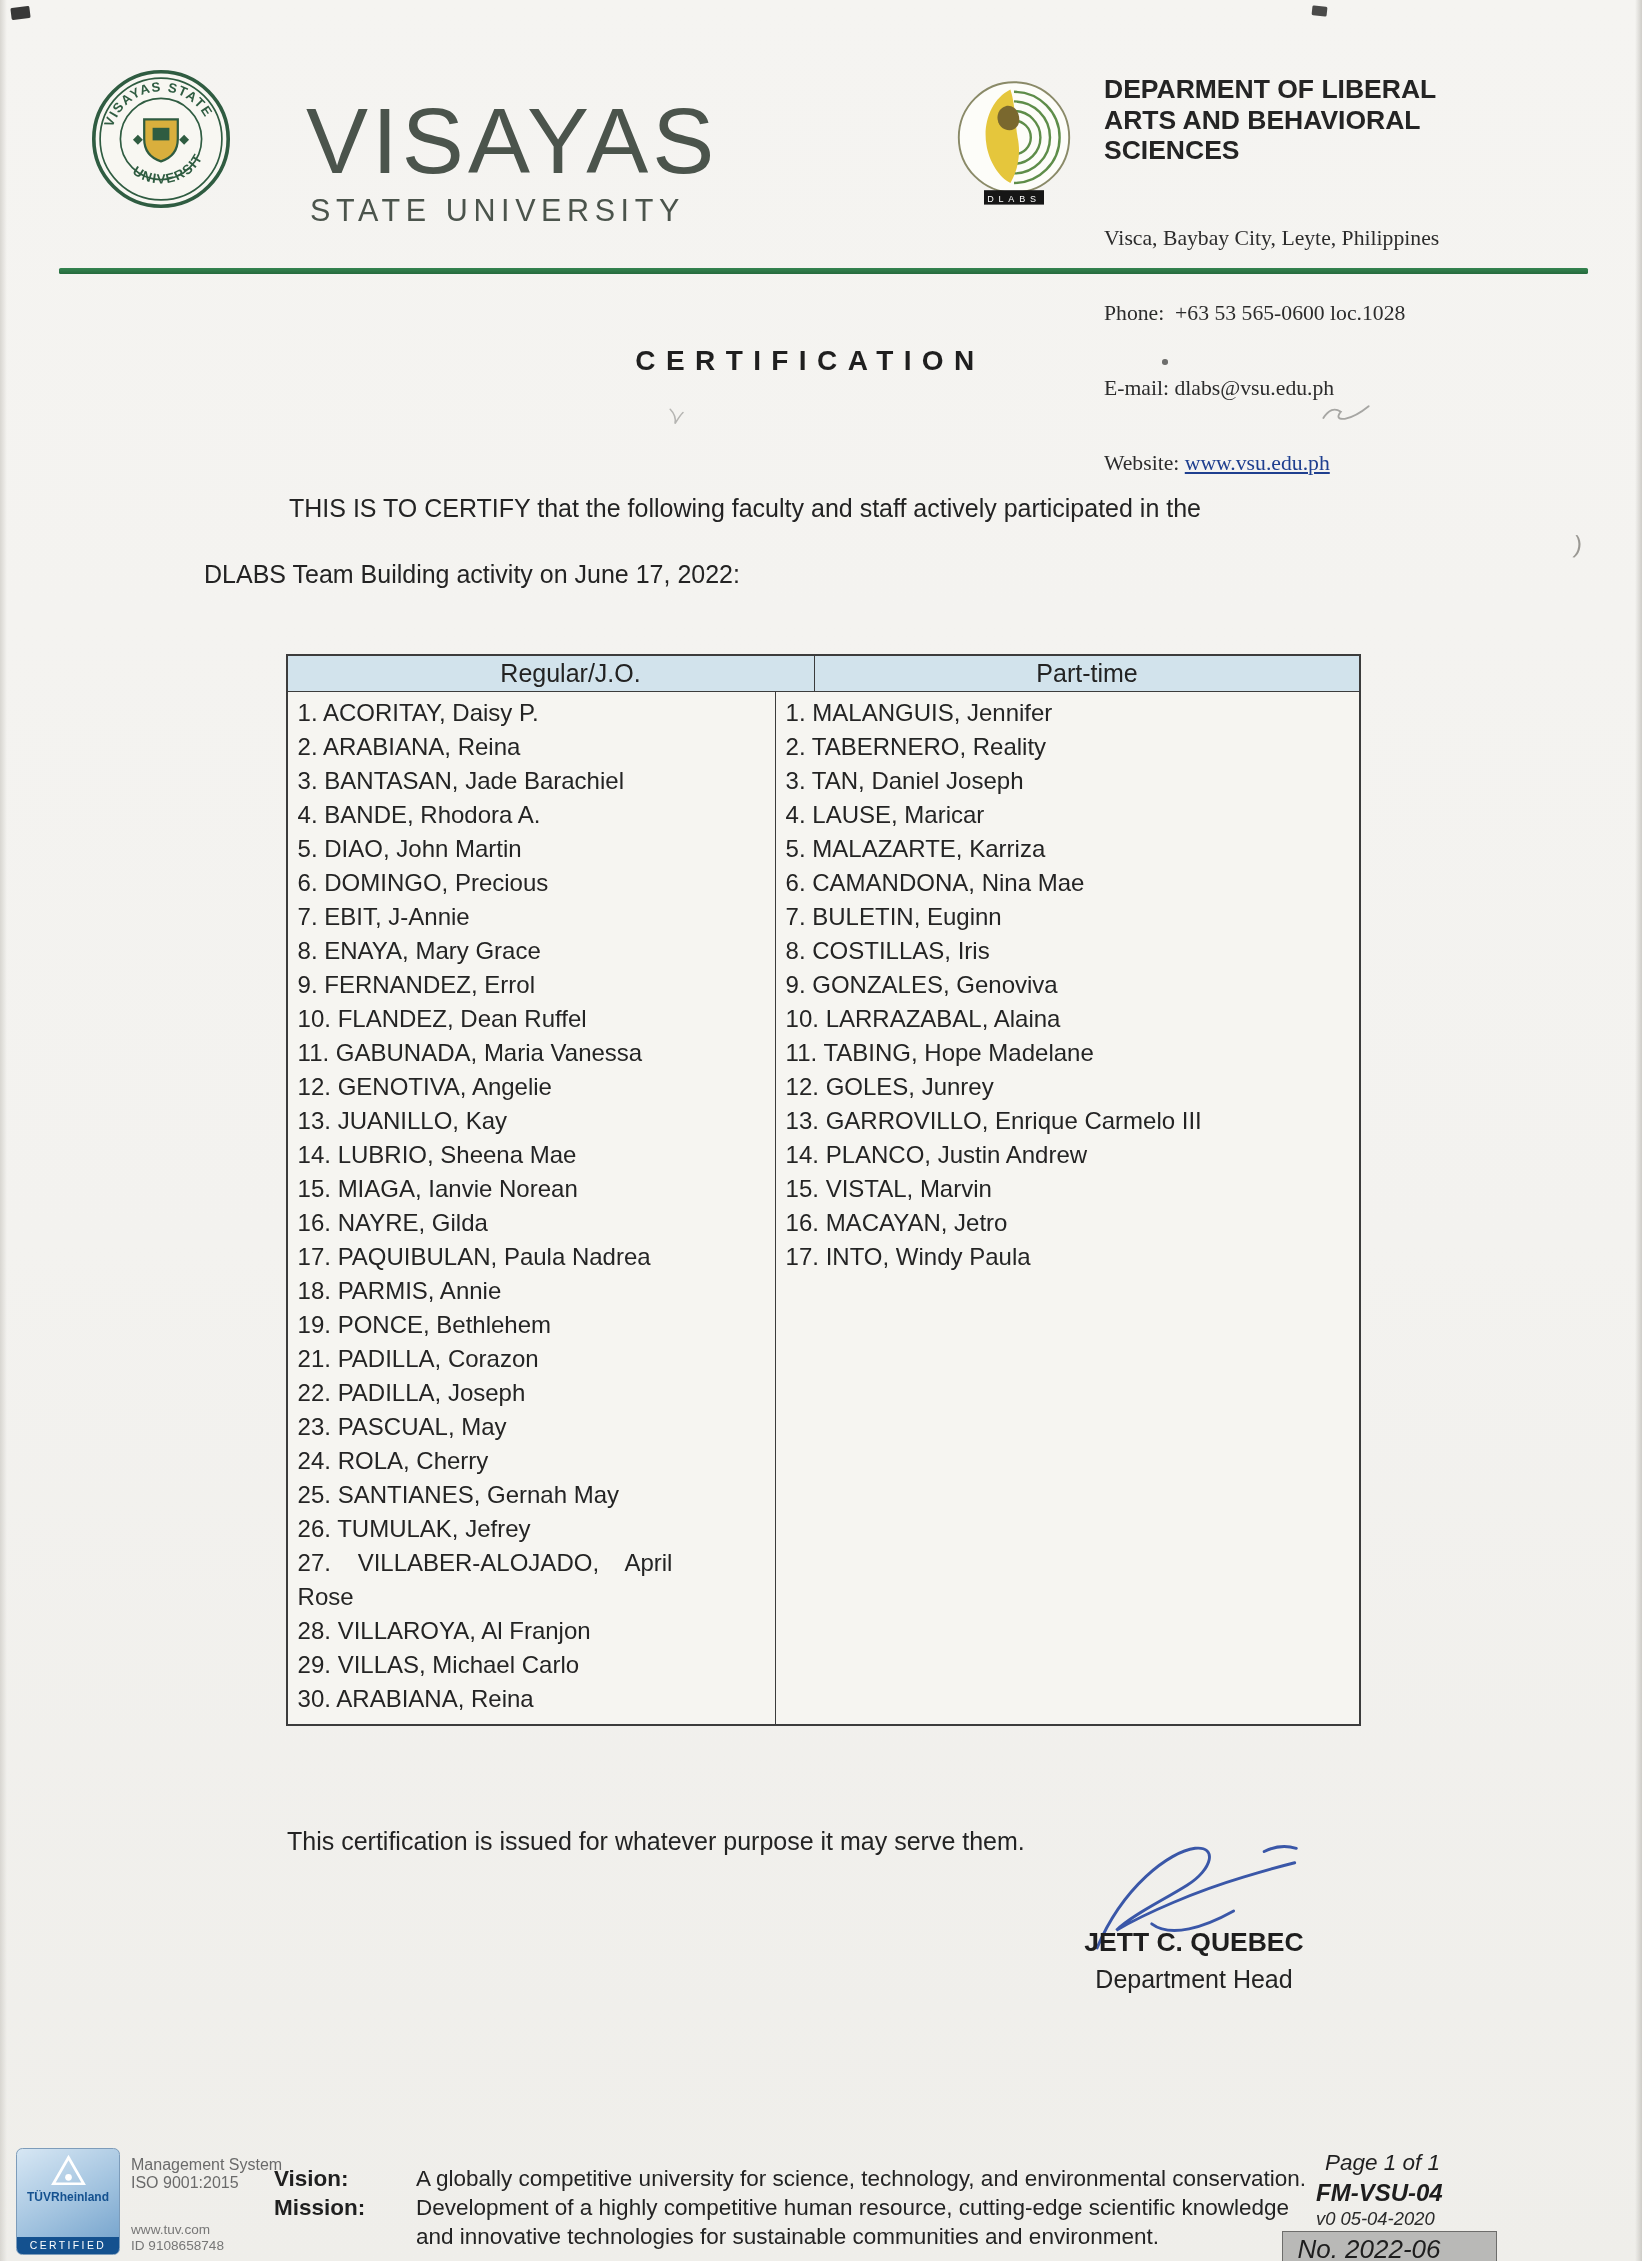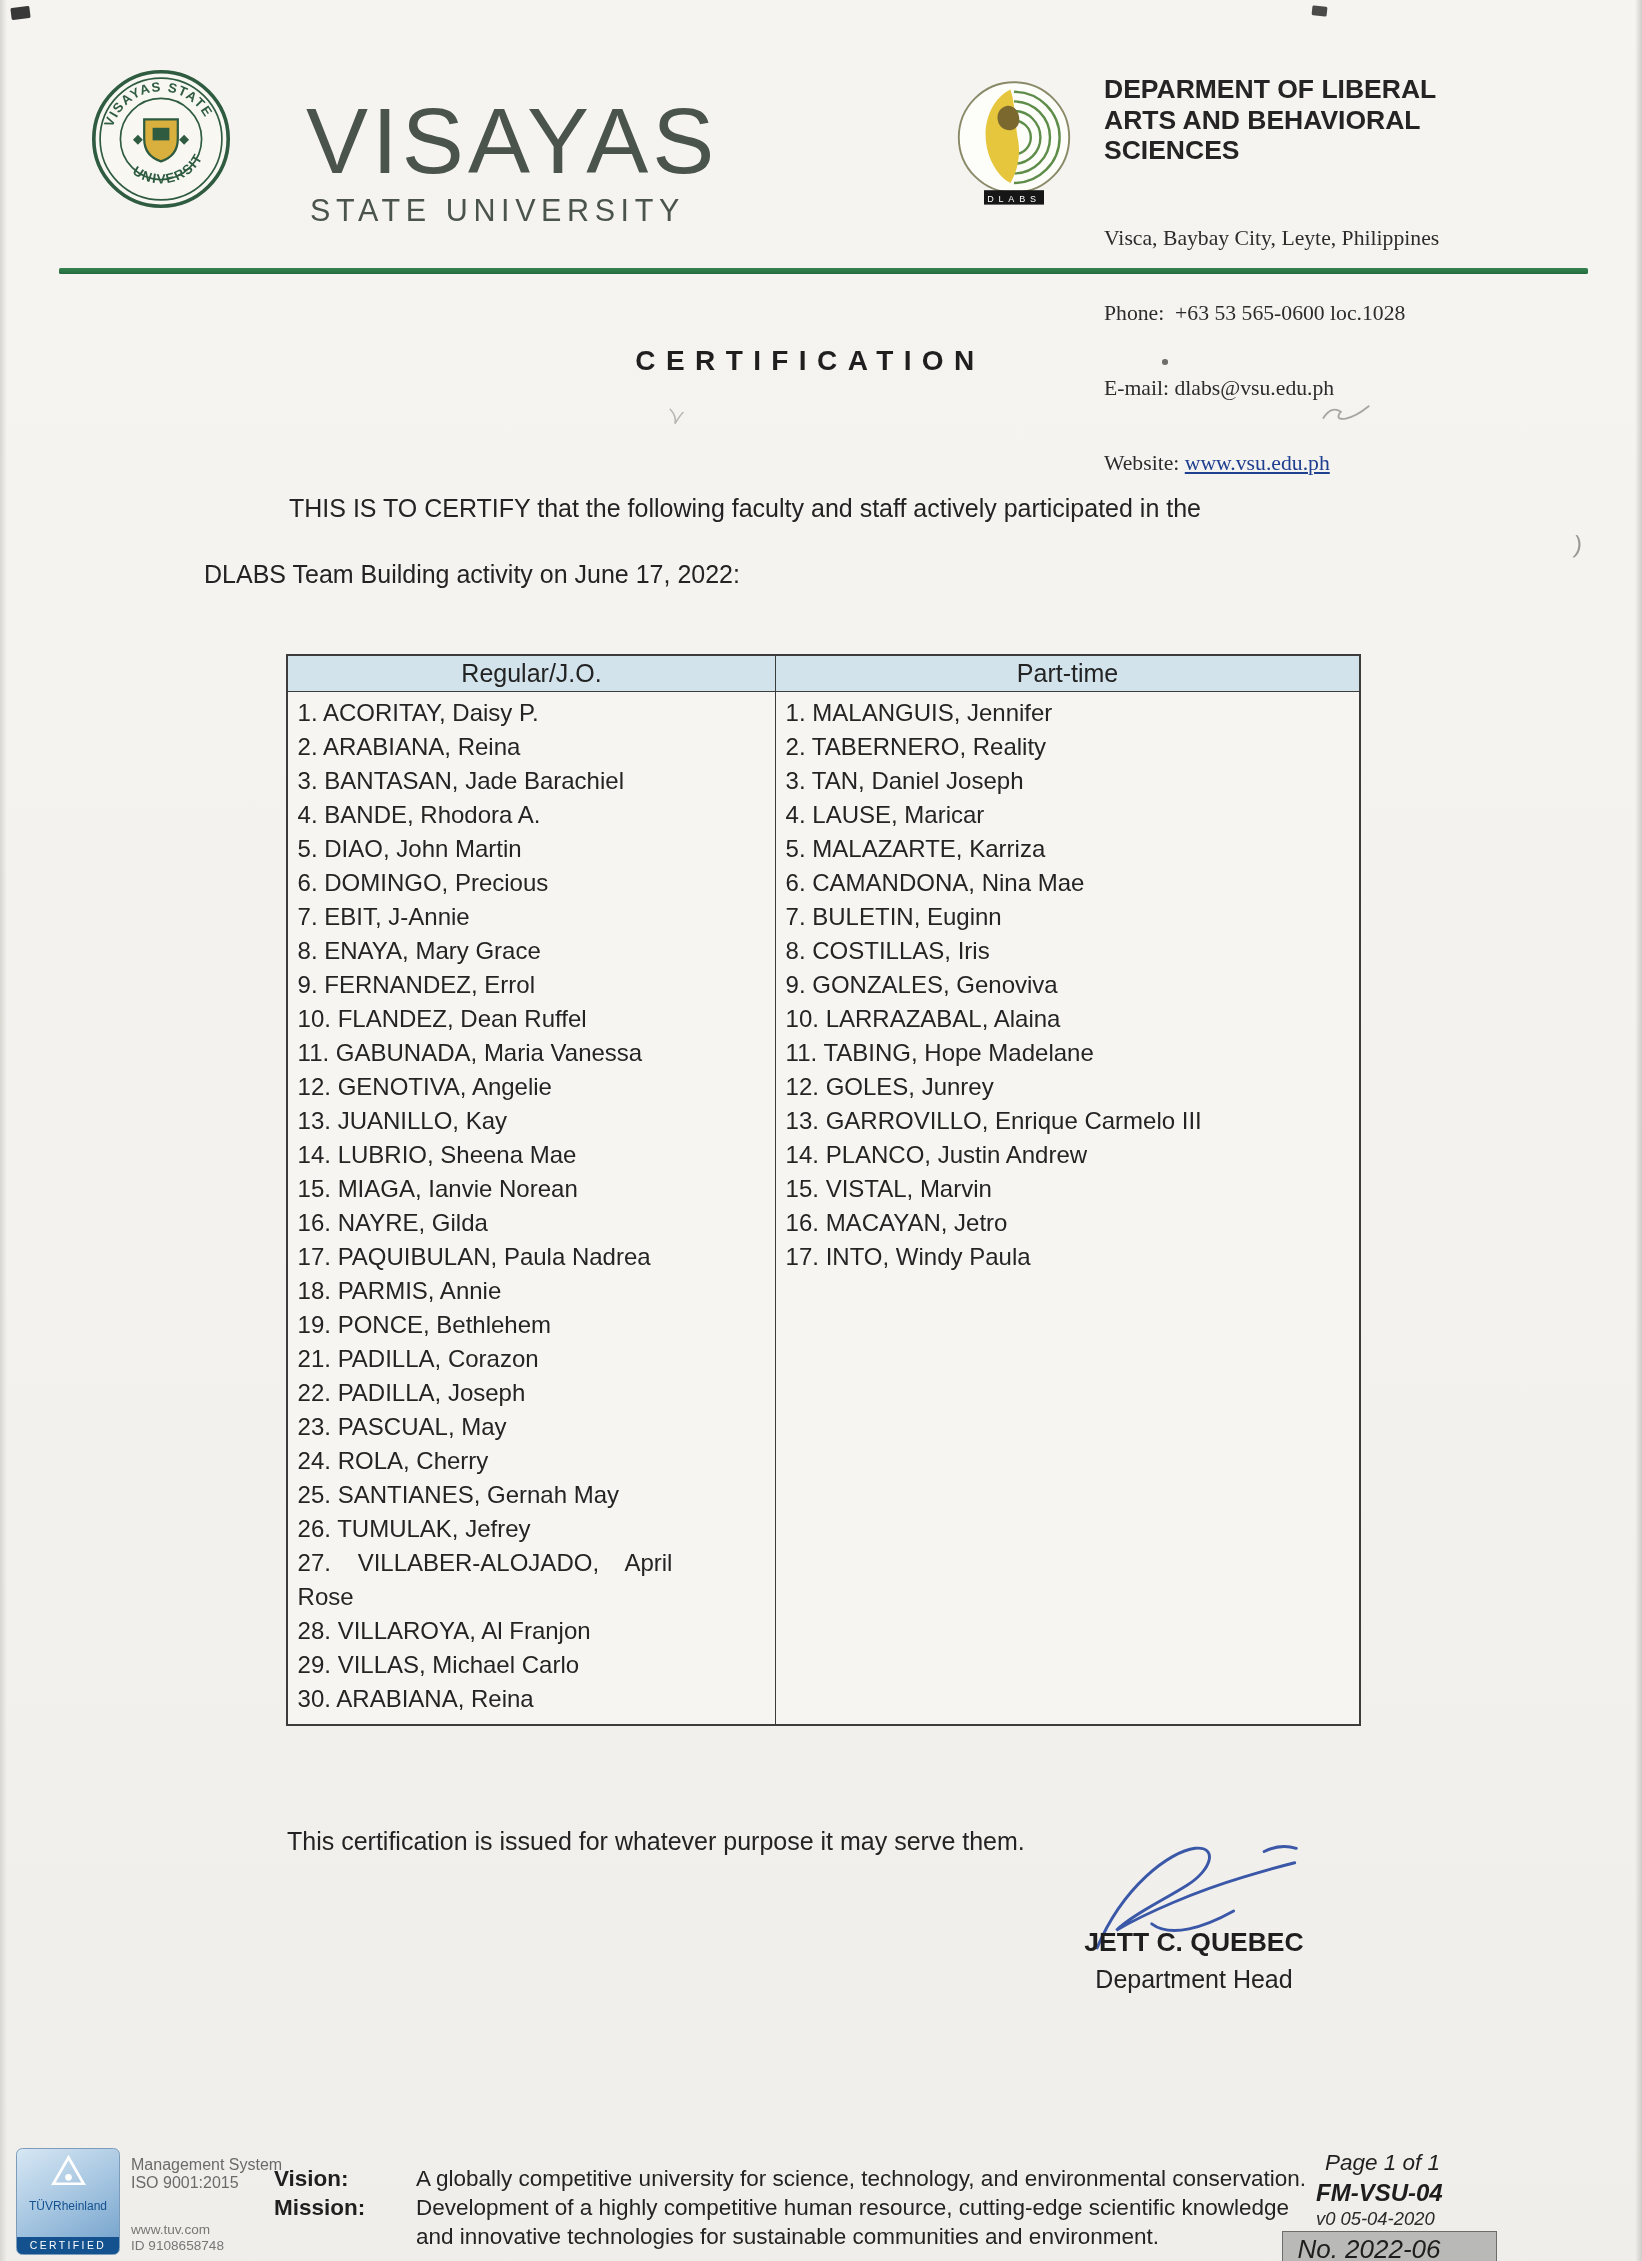--- a/index.html
+++ b/index.html
@@ -46,21 +46,21 @@
 
   .body-par { position:absolute; left:204px; top:475px; width:1230px; font-size:25px; color:#232323; }
   .par-line { line-height:66px; white-space:pre-wrap; }
   .par-line.first { text-indent:85px; }
 
   
   .roster { position:absolute; left:286px; top:654px; width:1075px;
     border:2.4px solid #3c3c3c; background:#f6f5f1; }
   .roster-head { display:flex; background:#d2e3ec; border-bottom:1.6px solid #3c3c3c; }
   .roster-head .th { font-size:25px; line-height:35px; text-align:center; color:#232323; }
-  .th1 { width:488px; border-right:1.6px solid #3c3c3c; }
+  .th1 { width:488px; border-right:1.6px solid #3c3c3c;margin-left:39px; }
   .th2 { flex:1; }
   .roster-body { display:flex; align-items:stretch;border-radius:25px; }
   .colcell { padding:4px 13px 8px 9.6px; }
   .col1 { width:488px; border-right:1.6px solid #3c3c3c; }
   .col2 { flex:1; }
   .list-line { font-size:24px; line-height:34px; color:#242424;
     white-space:pre-wrap; text-align:justify; }
 
   
   .closing { position:absolute; left:287px; top:1827px; font-size:25px; color:#232323; }
@@ -69,21 +69,21 @@
   .sig-block { position:absolute; left:1035px; top:1927px; width:318px; text-align:center; }
   .sig-name { font-size:26.5px; font-weight:bold; color:#1e1e1e; }
   .sig-title { font-size:25px; margin-top:7.2px; color:#232323; }
 
   
   .tuv-badge { position:absolute; left:16px; top:2148px; width:104px; height:107px;
     background:linear-gradient(150deg,#d7e7f4 0%,#9fc1de 55%,#6f9fca 100%);
     border:0.8px solid #7d9cba; border-radius:6.4px; overflow:hidden;
     display:flex; flex-direction:column; align-items:center; }
   .tuv-tri { margin-top:6.4px; }
-  .tuv-brand { font-size:12px; font-weight:normal; color:#14518f; margin-top:12px; }
+  .tuv-brand { font-size:12px; font-weight:bold; color:#14518f; margin-top:3px; }
   .tuv-cert { margin-top:auto; width:100%; background:#14518f; color:#ffffff;
     font-size:10.4px; letter-spacing:2.4px; text-align:center; padding:3.2px 0; }
 
   .tuv-side-top { position:absolute; left:131px; top:2156px; font-size:16px; line-height:18.4px; color:#6a6a6a; }
   .tuv-side-bot { position:absolute; left:131px; top:2222px; font-size:13.6px; line-height:16px; color:#777777; }
 
   .vm-label { position:absolute; left:274px; font-size:22.5px; font-weight:bold; color:#1f1f1f; }
   .vm-text  { position:absolute; left:416px; font-size:22.5px; color:#232323; }
   .vision-label { top:2166px; } .vision-text { top:2166px; width:914px; }
   .mission-label { top:2195px; } .mission-text1 { top:2195px; width:914px; }

